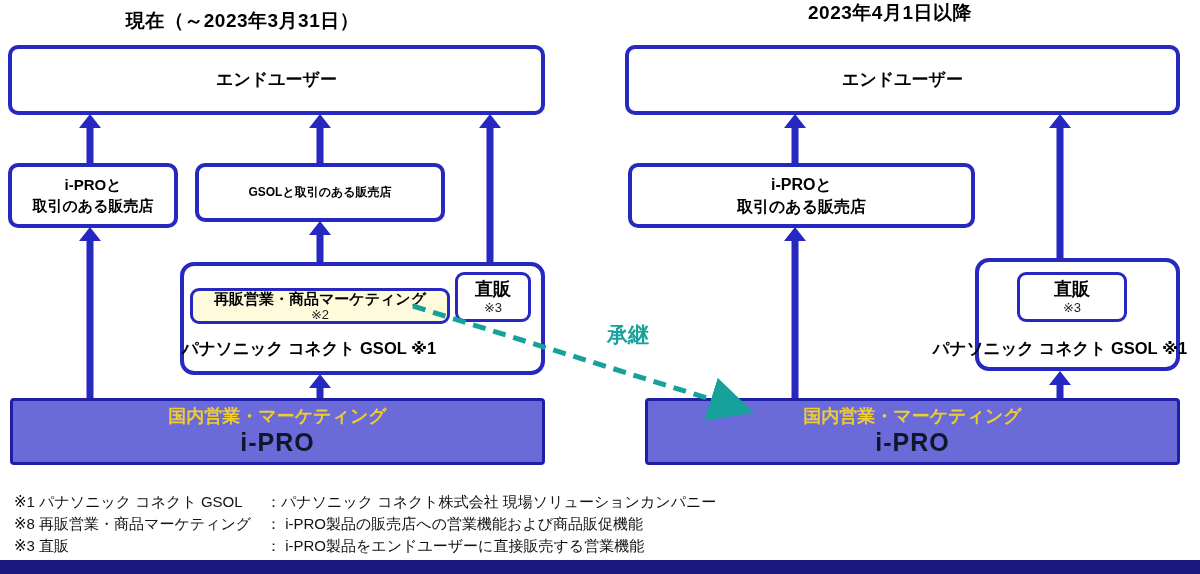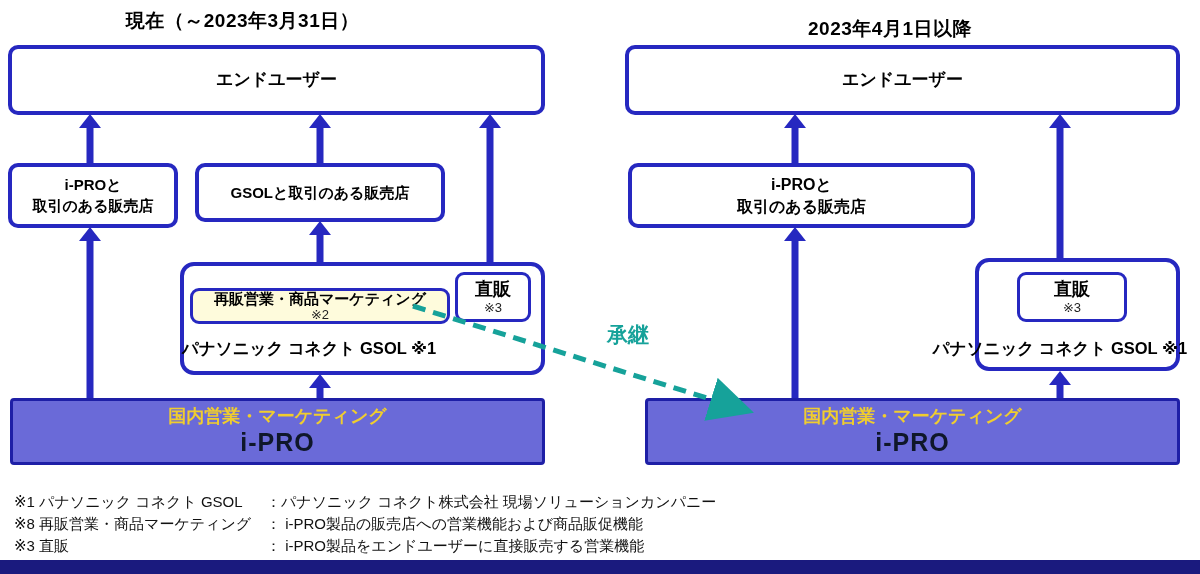--- a/index.html
+++ b/index.html
@@ -58,21 +58,21 @@
   <div class="vline" style="left:490px;top:125px;height:137px;"></div>
 
   <div class="box" style="left:8px;top:163px;width:170px;height:65px;">
     <div class="lbl-sm">
       <span>i-PROと</span><br>
       <span>取引のある販売店</span>
     </div>
   </div>
 
   <div class="box" style="left:195px;top:163px;width:250px;height:59px;">
-    <div class="lbl" style="font-size:15px;">GSOLと取引のある販売店</div>
+    <div class="lbl" style="font-size:12px;">GSOLと取引のある販売店</div>
   </div>
 
   <div class="arrowup" style="left:90px;top:227px;"></div>
   <div class="vline" style="left:90px;top:239px;height:159px;"></div>
   <div class="arrowup" style="left:320px;top:221px;"></div>
   <div class="vline" style="left:320px;top:233px;height:29px;"></div>
   <div class="arrowup" style="left:320px;top:374px;"></div>
   <div class="vline" style="left:320px;top:386px;height:12px;"></div>
 
   <div class="box" style="left:180px;top:262px;width:365px;height:113px;border-radius:14px;"></div>
@@ -84,21 +84,21 @@
     <div class="main" style="font-size:18px;">直販</div>
     <div class="note">※3</div>
   </div>
   <div class="gsol-label" style="left:182px;width:361px;top:338px;">パナソニック コネクト GSOL ※1</div>
 
   <div class="ipro" style="left:10px;top:398px;width:535px;height:67px;">
     <div class="fn">国内営業・マーケティング</div>
     <div class="nm">i-PRO</div>
   </div>
 
-  <div class="title" style="left:770px;top:16px;width:240px;">2023年4月1日以降</div>
+  <div class="title" style="left:770px;top:0;width:240px;">2023年4月1日以降</div>
 
   <div class="box" style="left:625px;top:45px;width:555px;height:70px;">
     <div class="lbl">エンドユーザー</div>
   </div>
 
   <div class="arrowup" style="left:795px;top:114px;"></div>
   <div class="vline" style="left:795px;top:125px;height:38px;"></div>
   <div class="arrowup" style="left:1060px;top:114px;"></div>
   <div class="vline" style="left:1060px;top:125px;height:133px;"></div>
 

